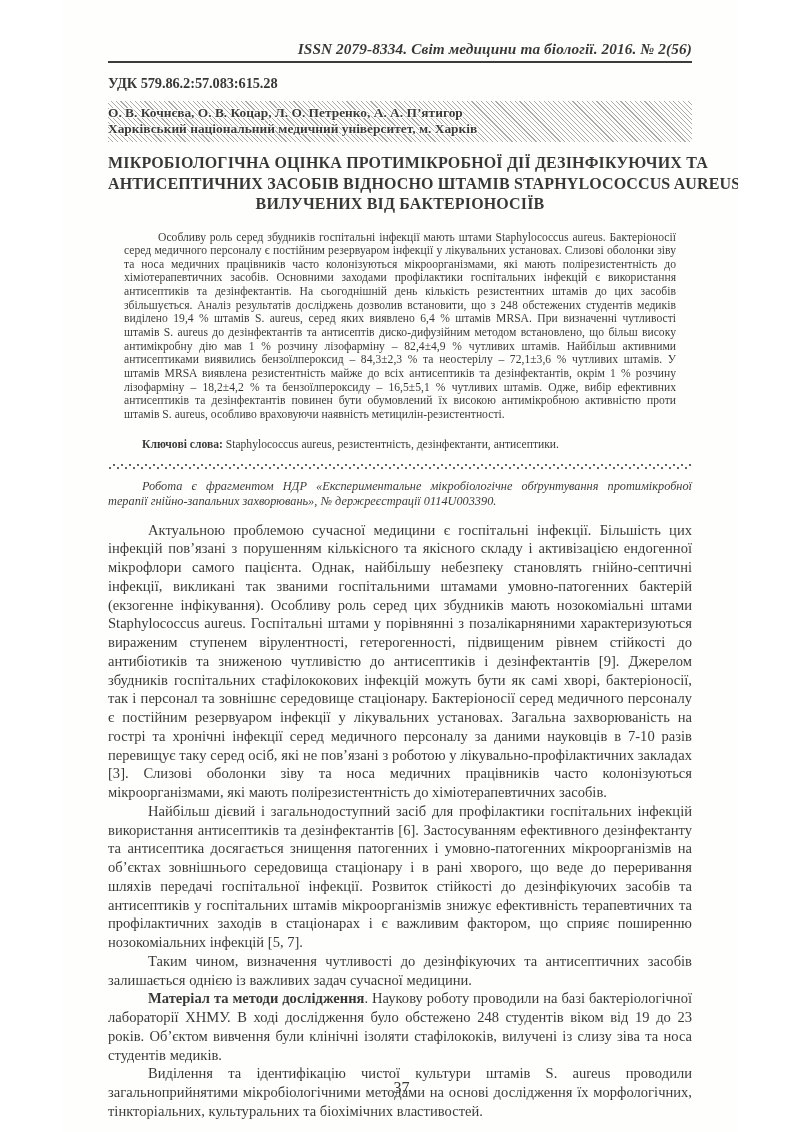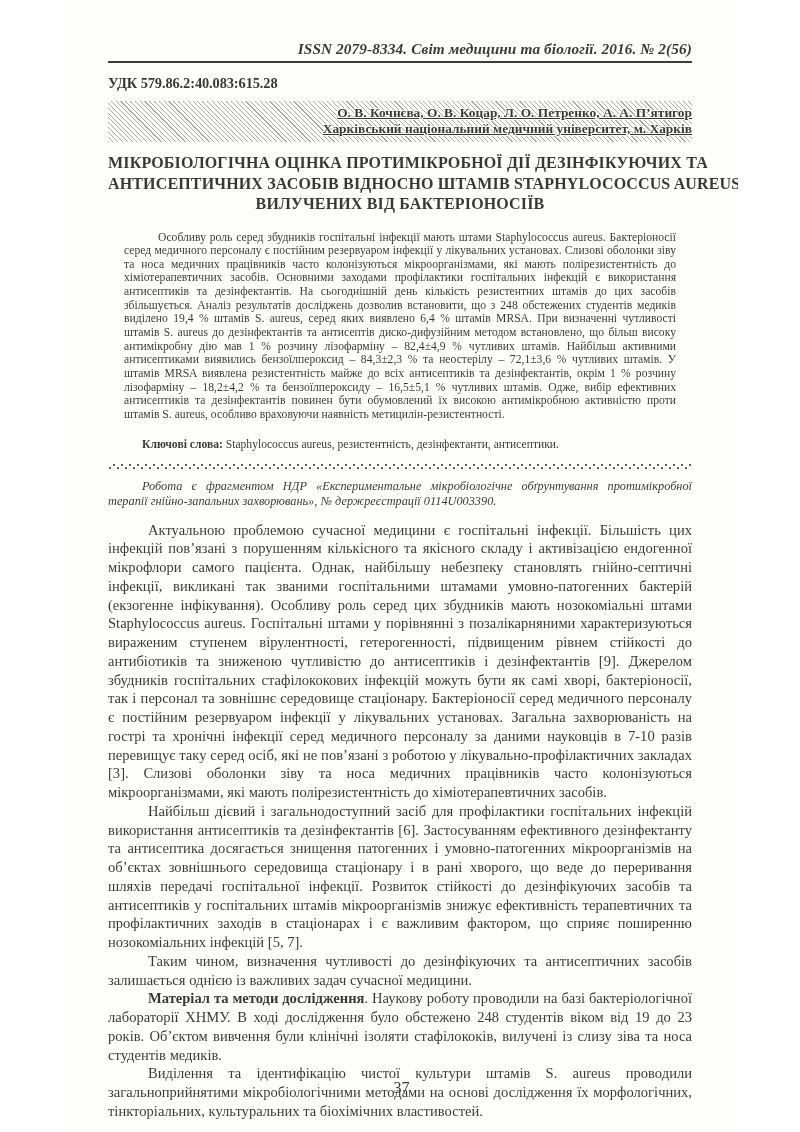--- a/index.html
+++ b/index.html
@@ -49,32 +49,31 @@
     font-weight: bold;
     font-size: 14.4px;
     letter-spacing: -0.1px;
     margin-bottom: 9px;
   }
 
   
   .author-band {
     position: relative;
     padding: 4px 0 5px 0;
-    text-align: right;
+    text-align: left;
     background-color: #ffffff;
     background-image:
       repeating-linear-gradient(
         45deg,
         rgba(60,60,60,0.52) 0px,
         rgba(60,60,60,0.52) 0.8px,
         rgba(255,255,255,0) 0.8px,
         rgba(255,255,255,0) 3.4px
       );
     overflow: hidden;
-    text-decoration: underline;
   }
   .author-band .line {
     font-weight: bold;
     font-size: 13.4px;
     line-height: 16px;
     white-space: nowrap;
     text-shadow:
        0.7px 0 0 #fff, -0.7px 0 0 #fff,
        0 0.7px 0 #fff, 0 -0.7px 0 #fff,
        0.7px 0.7px 0 #fff, -0.7px -0.7px 0 #fff,
@@ -164,21 +163,21 @@
 </head>
 <body>
 
 <div class="page">
 
   <div class="content">
 
     <div class="running-head">ISSN 2079-8334. Світ медицини та біології. 2016. № 2(56)</div>
     <div class="head-rule"></div>
 
-    <div class="udk">УДК 579.86.2:40.083:615.28</div>
+    <div class="udk">УДК 579.86.2:57.083:615.28</div>
 
     <div class="author-band">
       <div class="line">О. В. Кочнєва, О. В. Коцар, Л. О. Петренко, А. А. П’ятигор</div>
       <div class="line">Харківський національний медичний університет, м. Харків</div>
     </div>
 
     <h1 class="article-title">
       <span class="tline">МІКРОБІОЛОГІЧНА ОЦІНКА ПРОТИМІКРОБНОЇ ДІЇ ДЕЗІНФІКУЮЧИХ ТА</span>
       <span class="tline">АНТИСЕПТИЧНИХ ЗАСОБІВ ВІДНОСНО ШТАМІВ STAPHYLOCOCCUS AUREUS,</span>
       <span class="tline">ВИЛУЧЕНИХ ВІД БАКТЕРІОНОСІЇВ</span>

